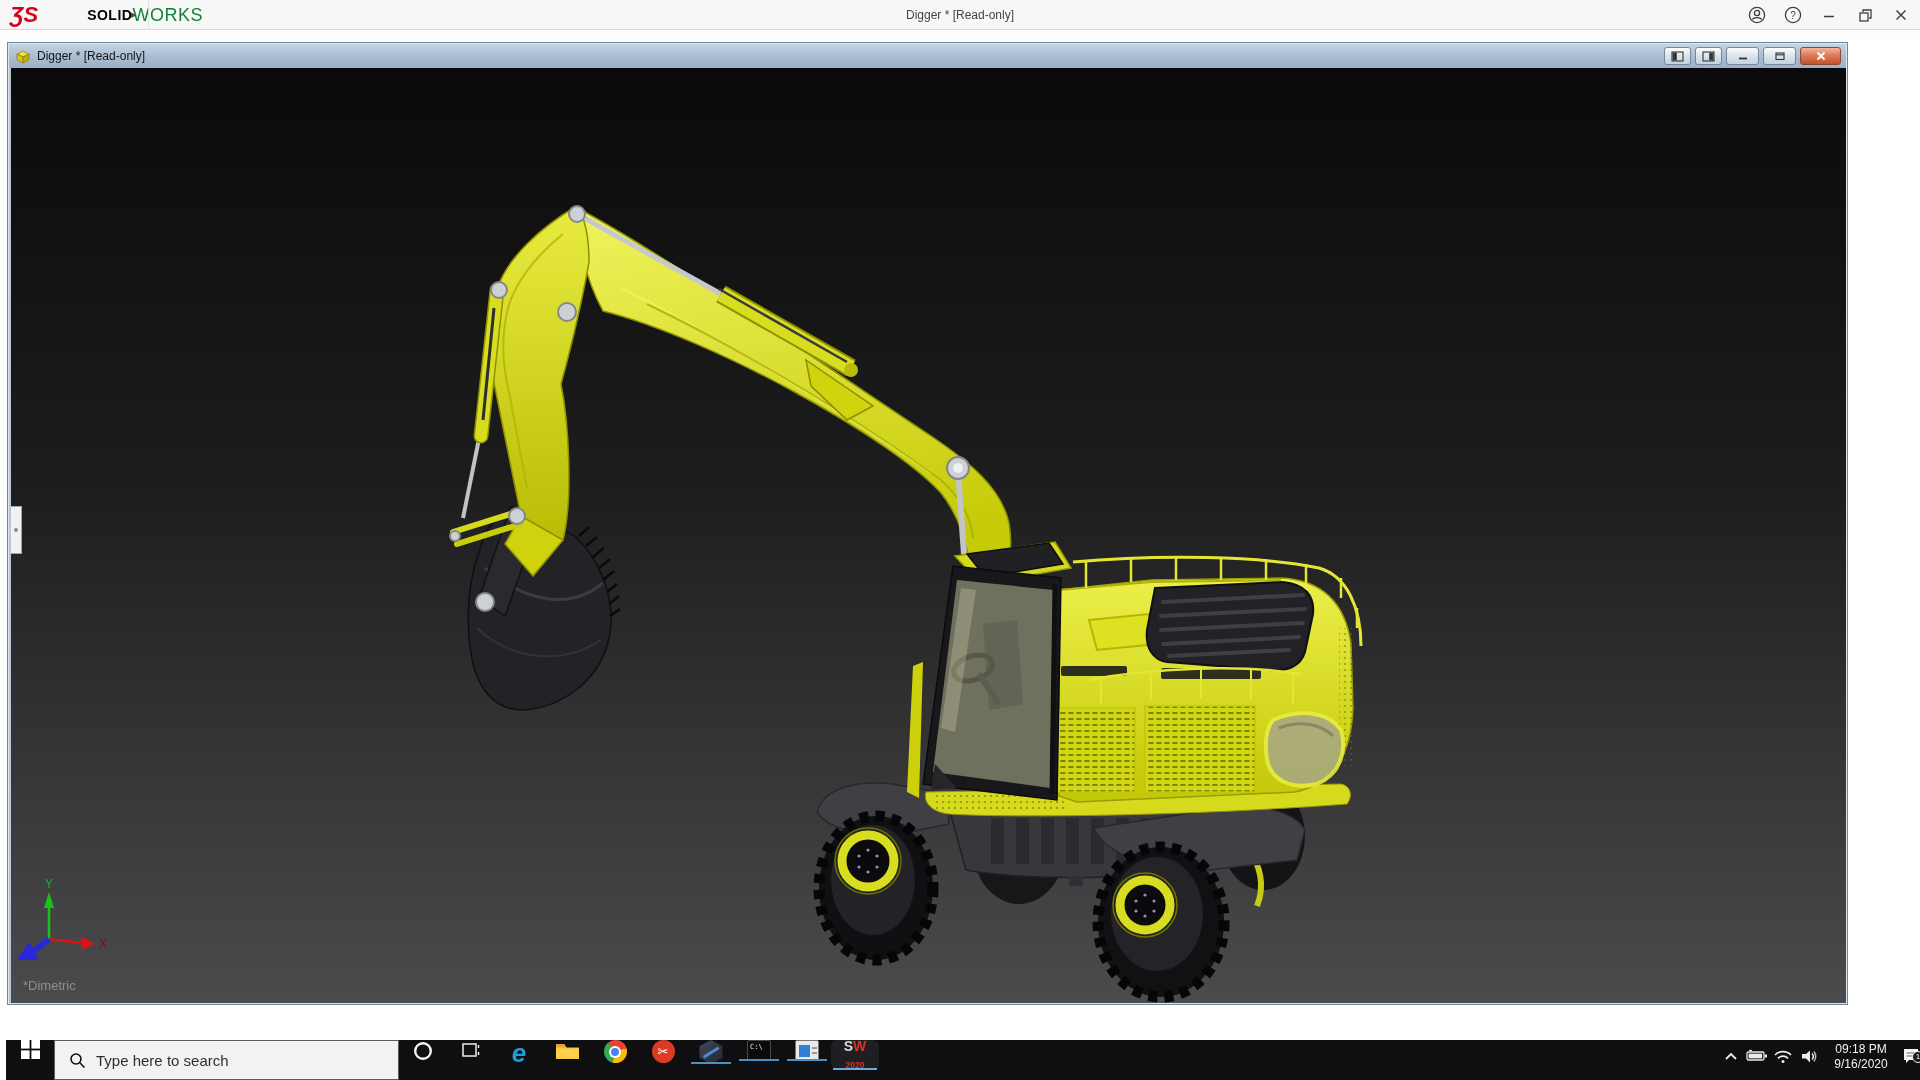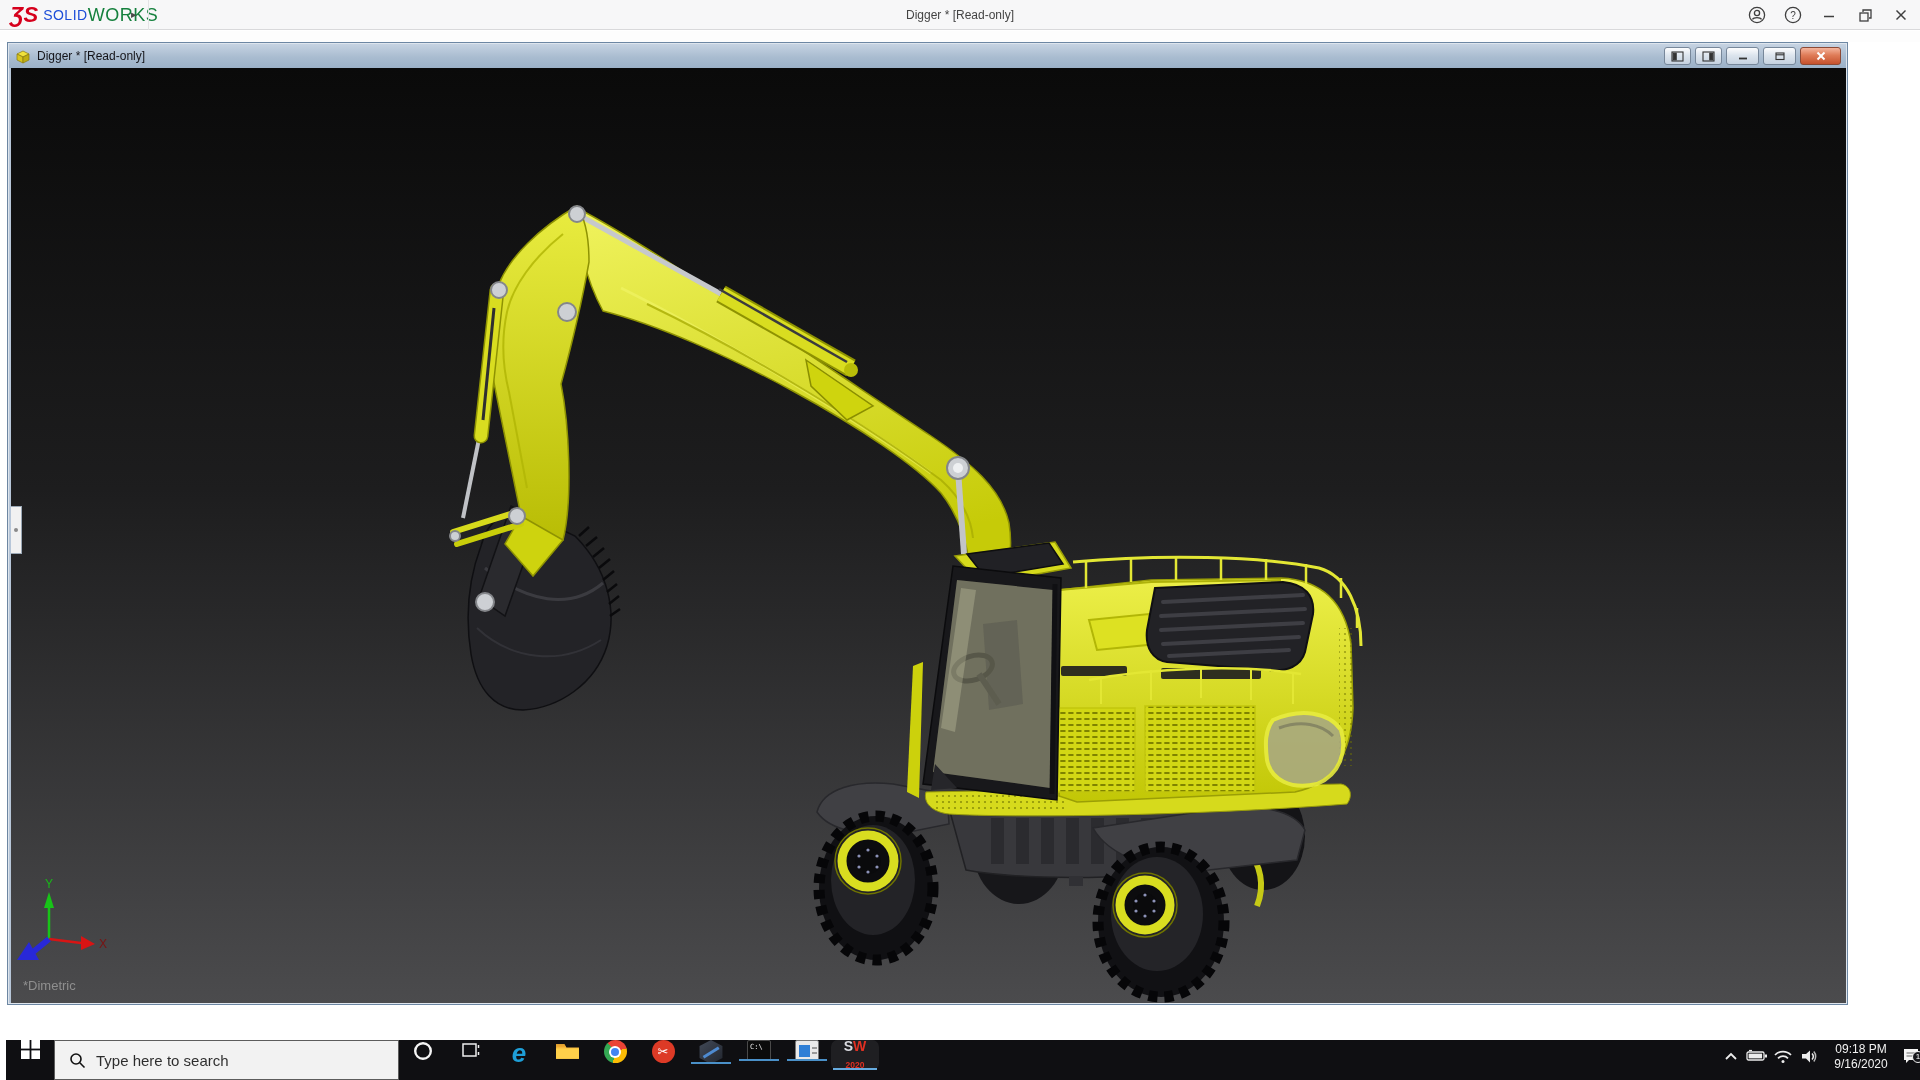--- a/index.html
+++ b/index.html
@@ -5,21 +5,21 @@
   * { margin:0; padding:0; box-sizing:border-box; }
   html,body { width:1920px; height:1080px; overflow:hidden; background:#fff;
               font-family:"Liberation Sans", sans-serif; }
 
   
   .app-bar { position:absolute; left:0; top:0; width:1920px; height:30px;
              background:#f7f7f8; border-bottom:1px solid #d9d9db; }
   .logo { position:absolute; left:10px; top:5px; height:20px; display:flex;
           align-items:center; white-space:nowrap; }
   .logo .mark  { color:#d6001c; font-style:italic; font-weight:bold; font-size:22px; margin-right:5px;}
-  .logo .bold  { color:#1d4ed8; font-weight:normal; font-size:14px; letter-spacing:.5px;}
+  .logo .bold  { color:#000000; font-weight:bold; font-size:14px; letter-spacing:.5px;margin-left:44px;}
   .logo .light { color:#15803d; font-weight:normal; font-size:18px; letter-spacing:.5px;}
   .logo-arrow { position:absolute; left:131px; top:8px; color:#4a4a4a; font-size:11px; }
   .logo-divider { position:absolute; left:148px; top:0; width:1px; height:30px; background:#e3e3e5; }
   .app-title { position:absolute; left:0; top:0; width:100%; height:30px; line-height:30px;
                text-align:center; font-size:12px; color:#444; }
   .app-controls { position:absolute; right:8px; top:0; height:30px; display:flex; align-items:center; gap:14px; }
   .app-controls .cbtn { width:22px; height:22px; display:flex; align-items:center; justify-content:center; }
 
   
   .menu-gap { position:absolute; left:0; top:31px; width:1920px; height:11px; background:#fdfdfd; }

